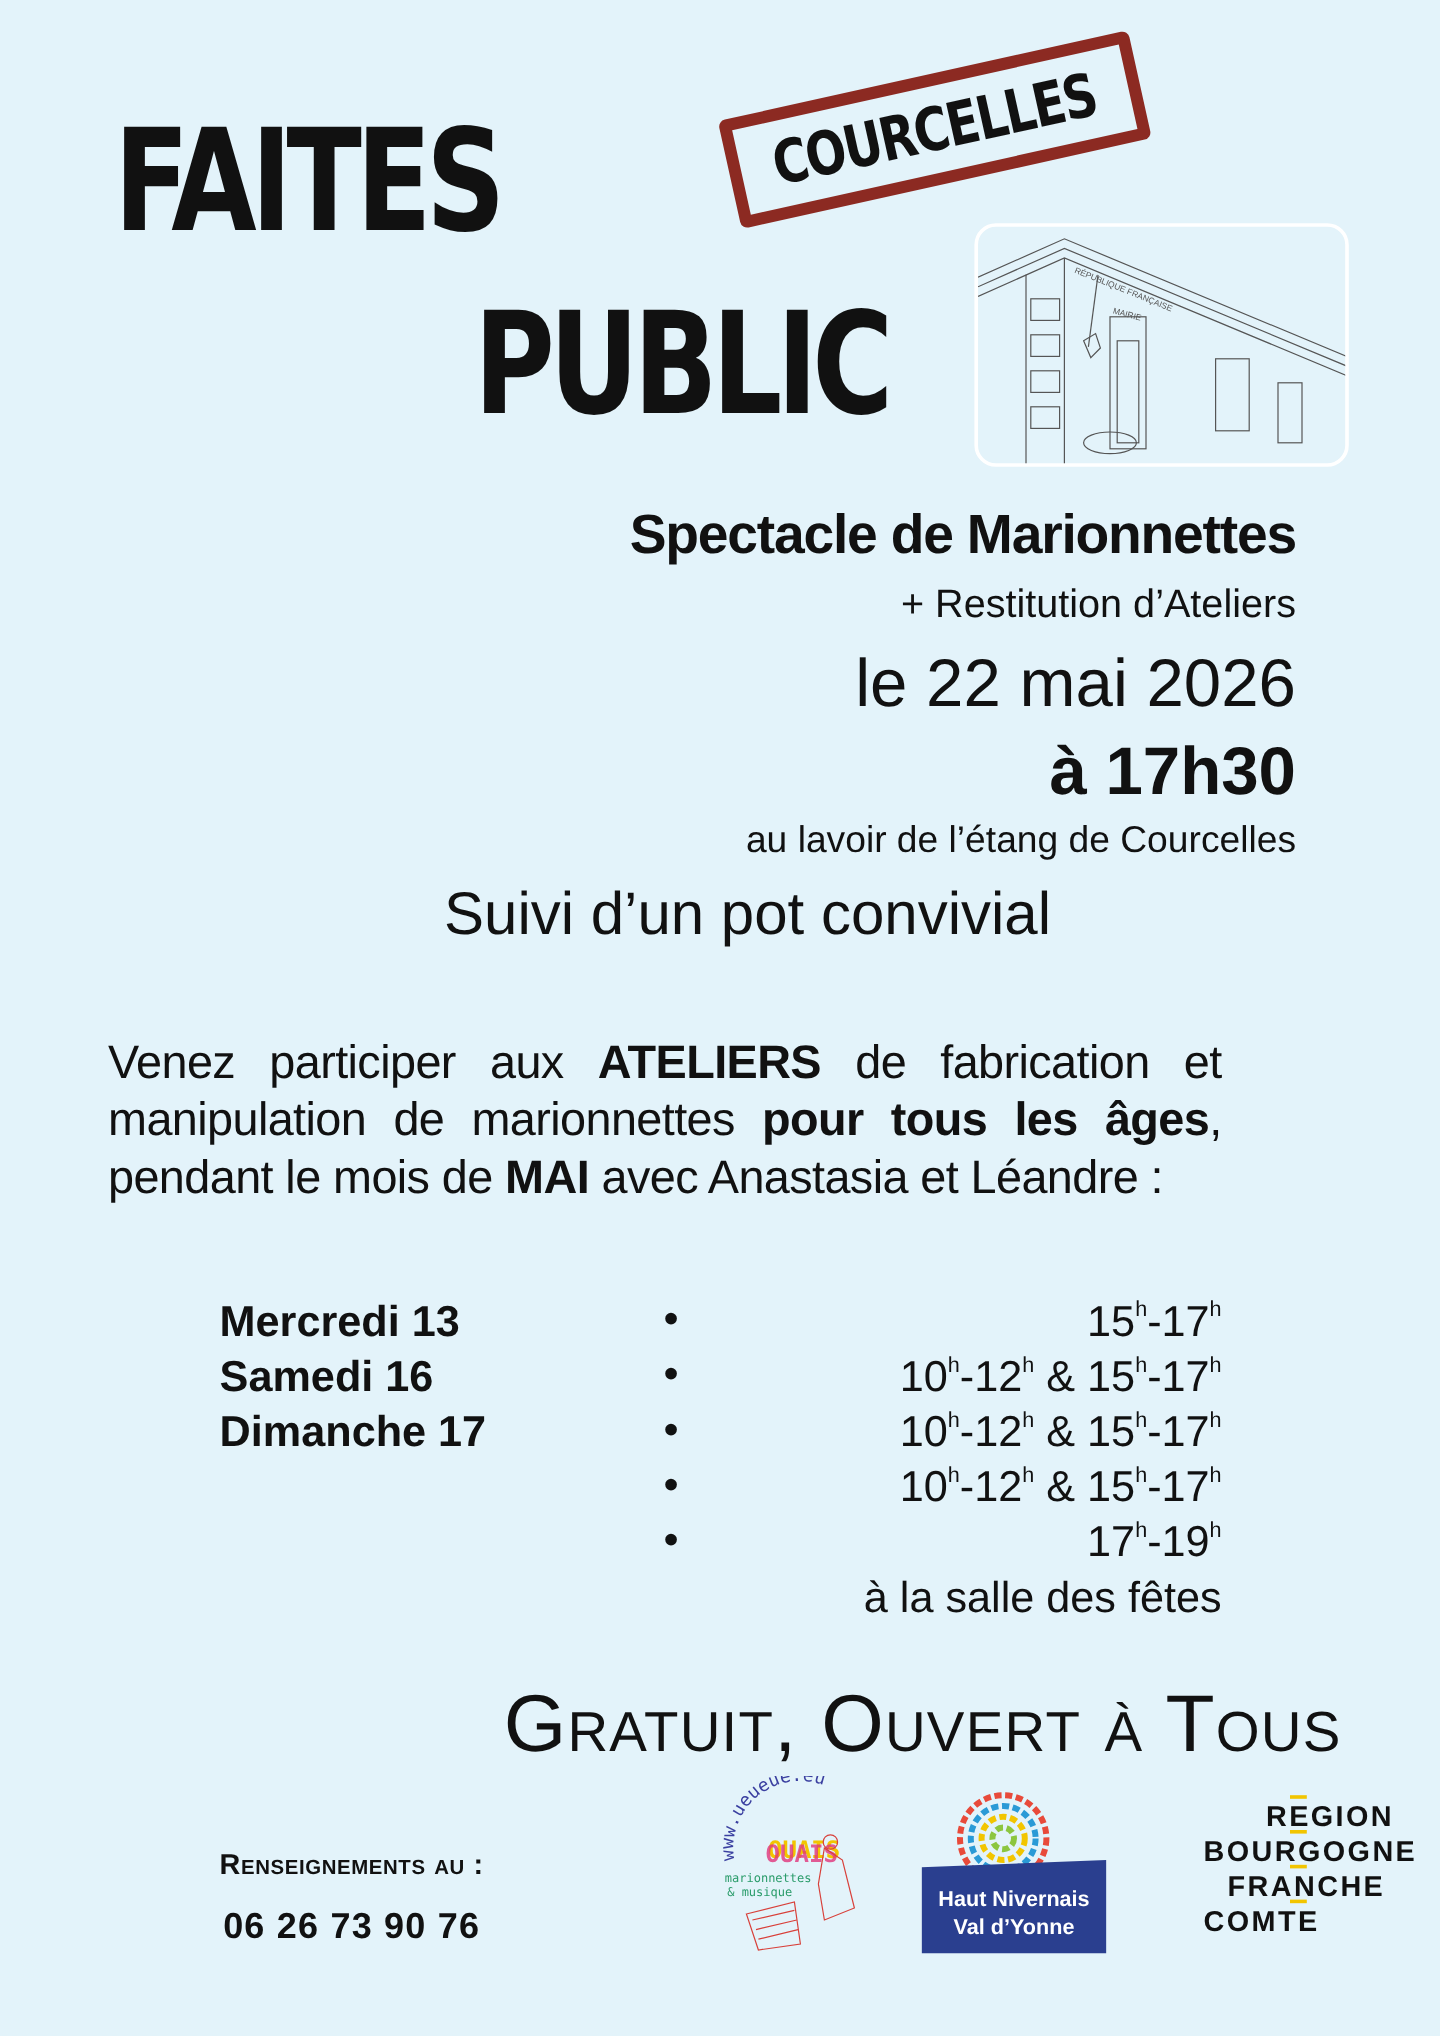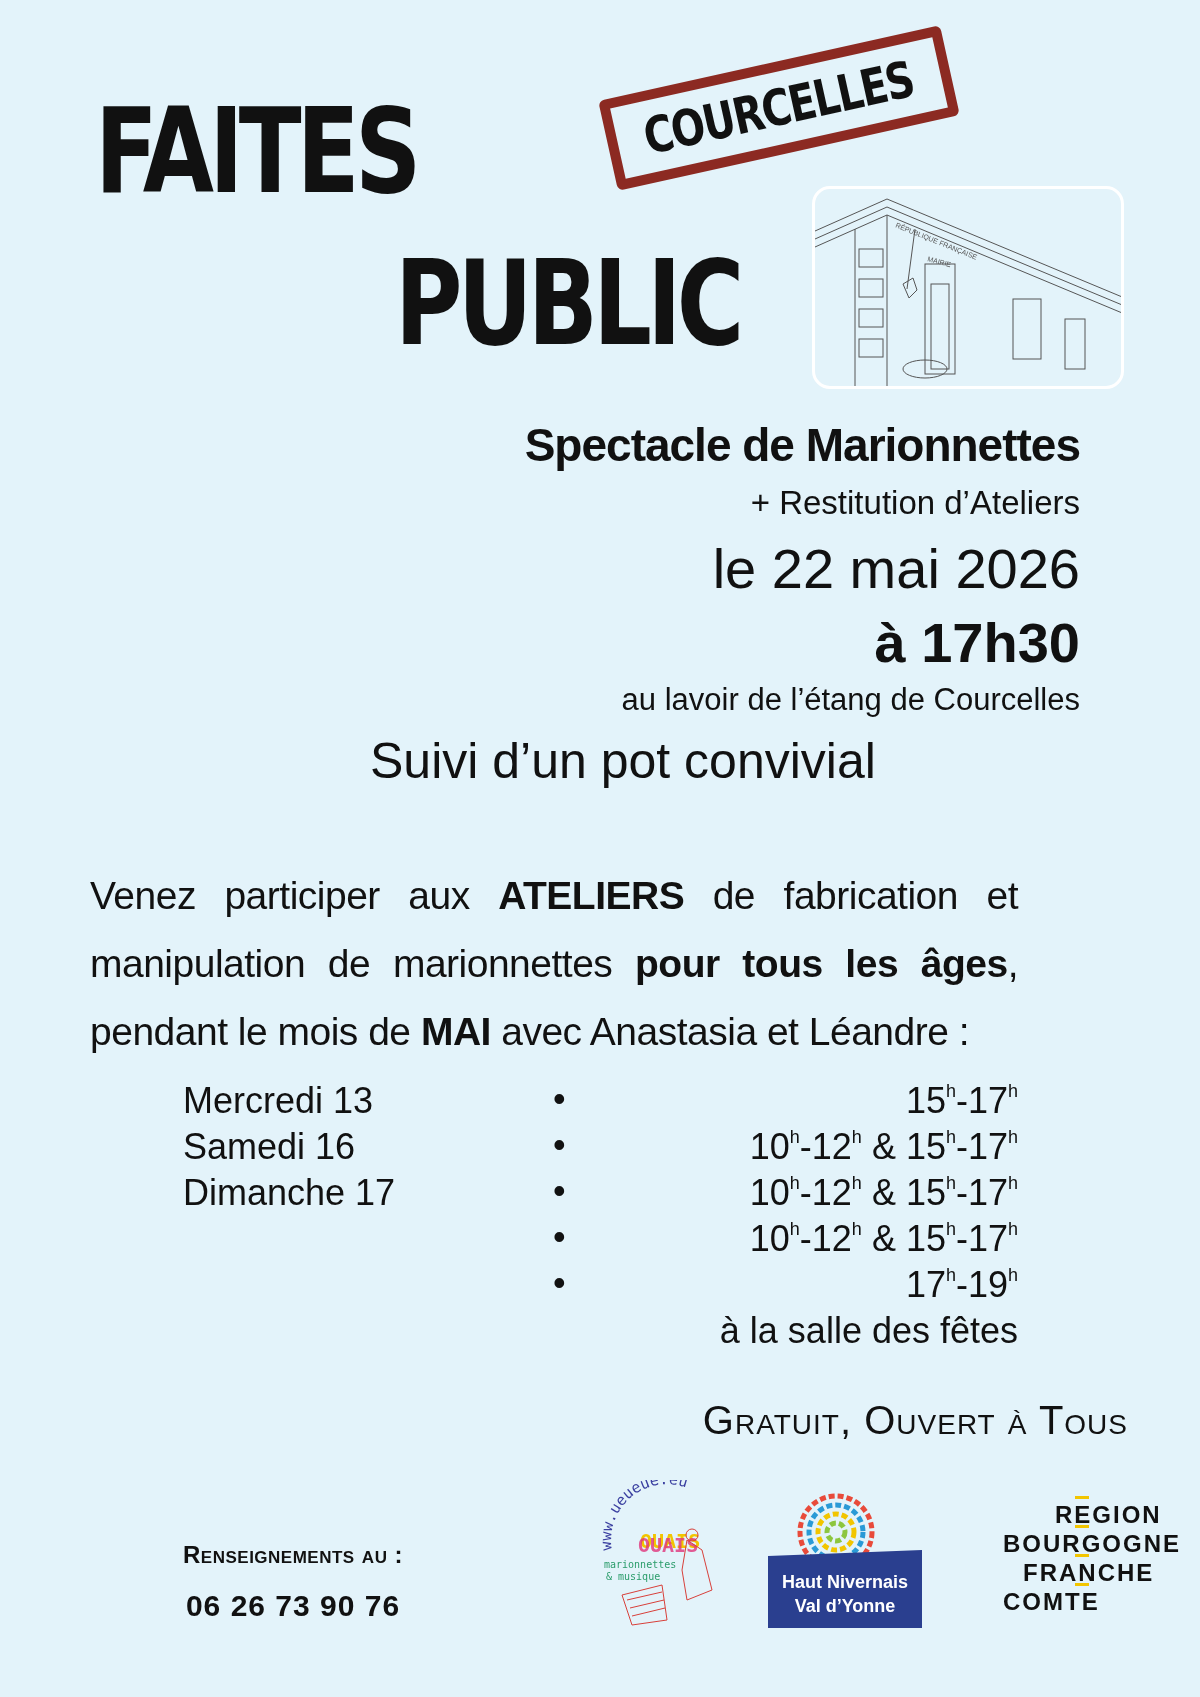--- a/index.html
+++ b/index.html
@@ -5,29 +5,29 @@
   html, body { margin:0; padding:0; }
   body { width:1200px; height:1697px; background:#e3f3fa; position:relative; overflow:hidden;
          font-family:"Liberation Sans", "DejaVu Sans", sans-serif; color:#111; }
   .abs { position:absolute; }
   .title { font-family:"DejaVu Sans", sans-serif; font-weight:bold; font-size:118px; letter-spacing:-6px; line-height:1; transform:scaleX(0.78); transform-origin:left top; }
   .sign { left:604px; top:62px; width:350px; height:92px; border:10px solid #8c2a22; border-radius:6px;
           transform:rotate(-12.5deg); box-sizing:border-box; display:flex; align-items:center; justify-content:center; }
   .sign span { font-family:"DejaVu Sans", sans-serif; font-weight:bold; font-size:50px; letter-spacing:-2px; transform:scaleX(0.8); }
   .building { left:812px; top:186px; width:312px; height:203px; border:3px solid #fff; border-radius:18px; box-sizing:border-box; overflow:hidden; }
   .right { right:120px; text-align:right; white-space:nowrap; }
-  .body-p { left:90px; width:928px; font-size:39px; line-height:68px; text-align:justify; letter-spacing:-0.5px; }
+  .body-p { left:90px; width:928px; font-size:39px; line-height:48px; text-align:justify; letter-spacing:-0.5px; }
   .body-p b { font-weight:bold; }
   .sched { left:183px; width:835px; font-size:36px; line-height:46px; }
   .row { display:flex; position:relative; height:46px; }
-  .row .day { width:350px; }
+  .row .day { width:350px;font-weight:bold; }
   .row .dot { position:absolute; left:370px; top:-2px; font-size:36px; }
   .row .time { margin-left:auto; text-align:right; }
   sup { font-size:18px; vertical-align:16px; line-height:0; }
-  .free { right:72px; top:1398px; font-size:40px; letter-spacing:1px; font-variant:small-caps; white-space:nowrap; }
+  .free { right:82px; top:1398px; font-size:67px; letter-spacing:1px; font-variant:small-caps; white-space:nowrap; }
   .info { left:183px; top:1508px; text-align:center; font-weight:bold; }
   .info .lbl { font-size:24px; font-variant:small-caps; letter-spacing:0.5px;margin-top:33px; }
   .info .ph { font-size:30px; letter-spacing:1px; margin-top:20px; }
   .hn { left:768px; top:1490px; width:154px; height:138px; }
   .bfc { left:1003px; top:1500px; font-weight:bold; font-size:24px; letter-spacing:2px; line-height:29px; }
 </style>
 </head>
 <body>
 
 <div class="abs title" style="left:95px;top:92px;">FAITES</div>

